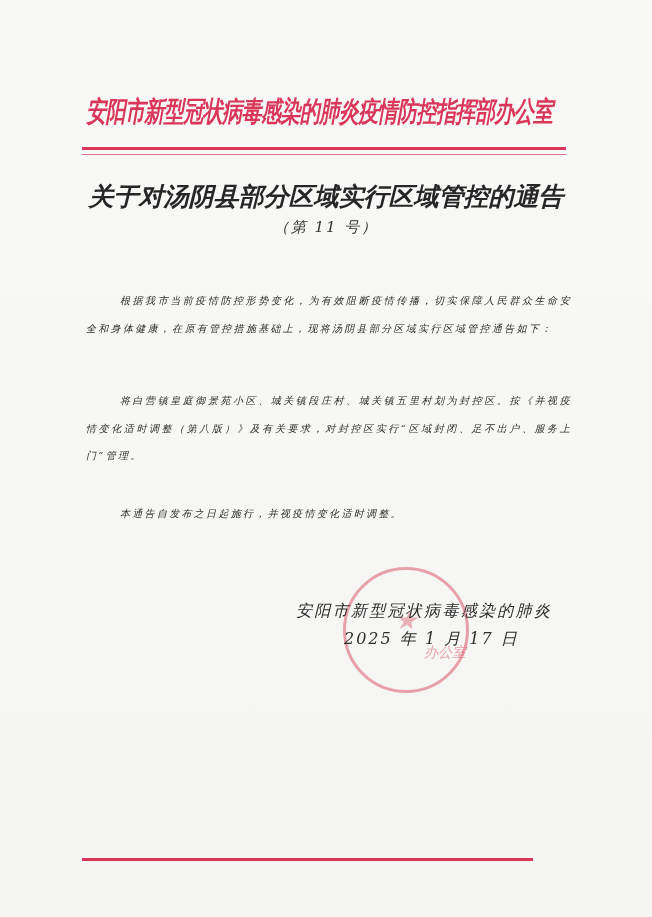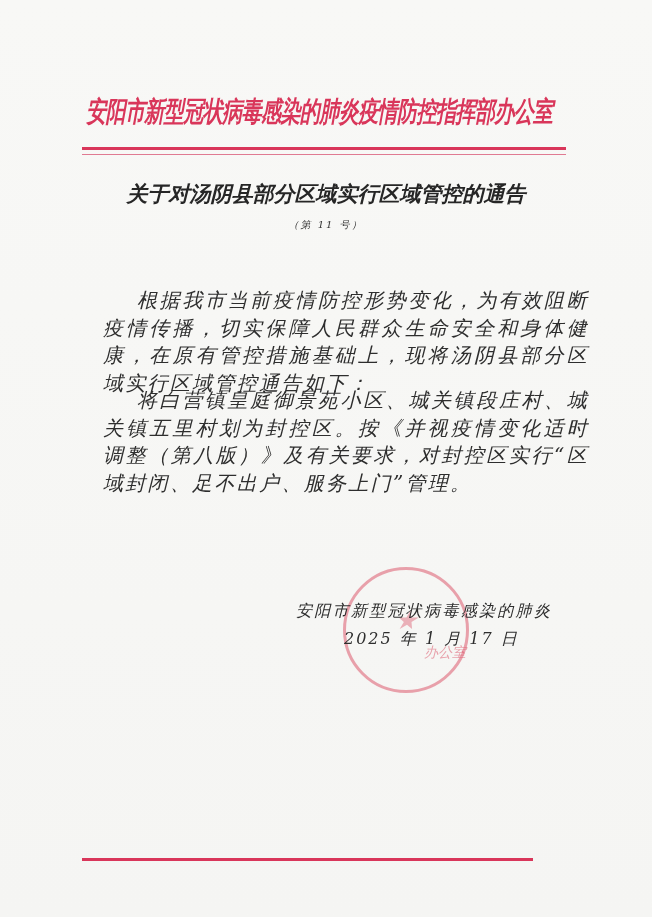--- a/index.html
+++ b/index.html
@@ -13,29 +13,29 @@
   .masthead {
     position: absolute; left: 86px; top: 88px; width: 480px; height: 48px;
     color: #d9365a; font-family: "DejaVu Sans", "Liberation Sans", sans-serif;
     font-weight: bold; font-size: 28px; letter-spacing: -1px; line-height: 48px;
     white-space: nowrap; transform: scaleX(0.72); transform-origin: left center;
   }
   .rule-thick { position: absolute; left: 82px; top: 147px; width: 484px; height: 3px; background: #d9365a; }
   .rule-thin { position: absolute; left: 82px; top: 154px; width: 484px; height: 1px; background: #e07a92; }
   .title {
     position: absolute; left: 0; width: 652px; top: 180px; text-align: center;
-    font-size: 21px; font-weight: bold; color: #262626; letter-spacing: 0px;
+    font-size: 25px; font-weight: bold; color: #262626; letter-spacing: 0px;
     white-space: nowrap;
   }
   .docno {
     position: absolute; left: 0; width: 652px; top: 218px; text-align: center;
-    font-size: 10px; color: #333; letter-spacing: 2px;
+    font-size: 15px; color: #333; letter-spacing: 2px;
   }
   .body-text {
-    position: absolute; left: 103px; width: 486px; font-size: 20px; line-height: 27.5px;
+    position: absolute; left: 86px; width: 486px; font-size: 10px; line-height: 27.5px;
     color: #2e2e2e; letter-spacing: 2.3px; text-align: justify;
   }
   .p1 { top: 287px; }
   .p2 { top: 387px; }
   .p3 { top: 500px; }
   .indent { text-indent: 34px; }
   .signature {
     position: absolute; left: 296px; top: 597px; width: 290px; font-size: 16px; line-height: 28px;
     color: #2e2e2e; letter-spacing: 2.3px;
   }
@@ -61,20 +61,21 @@
 <div class="page">
   <div class="masthead">安阳市新型冠状病毒感染的肺炎疫情防控指挥部办公室</div>
   <div class="rule-thick"></div>
   <div class="rule-thin"></div>
 
   <div class="title">关于对汤阴县部分区域实行区域管控的通告</div>
   <div class="docno">（第 11 号）</div>
 
   <div class="body-text p1 indent">根据我市当前疫情防控形势变化，为有效阻断疫情传播，切实保障人民群众生命安全和身体健康，在原有管控措施基础上，现将汤阴县部分区域实行区域管控通告如下：</div>
   <div class="body-text p2 indent">将白营镇皇庭御景苑小区、城关镇段庄村、城关镇五里村划为封控区。按《并视疫情变化适时调整（第八版）》及有关要求，对封控区实行“区域封闭、足不出户、服务上门”管理。</div>
+  <div class="body-text p3 indent">本通告自发布之日起施行，并视疫情变化适时调整。</div>
 
   <div class="seal">
     <span class="seal-star">★</span>
     <div class="seal-text">办公室</div>
   </div>
 
   <div class="signature">
     <div>安阳市新型冠状病毒感染的肺炎</div>
     <div class="sig-date">2025 年 1 月 17 日</div>
   </div>

